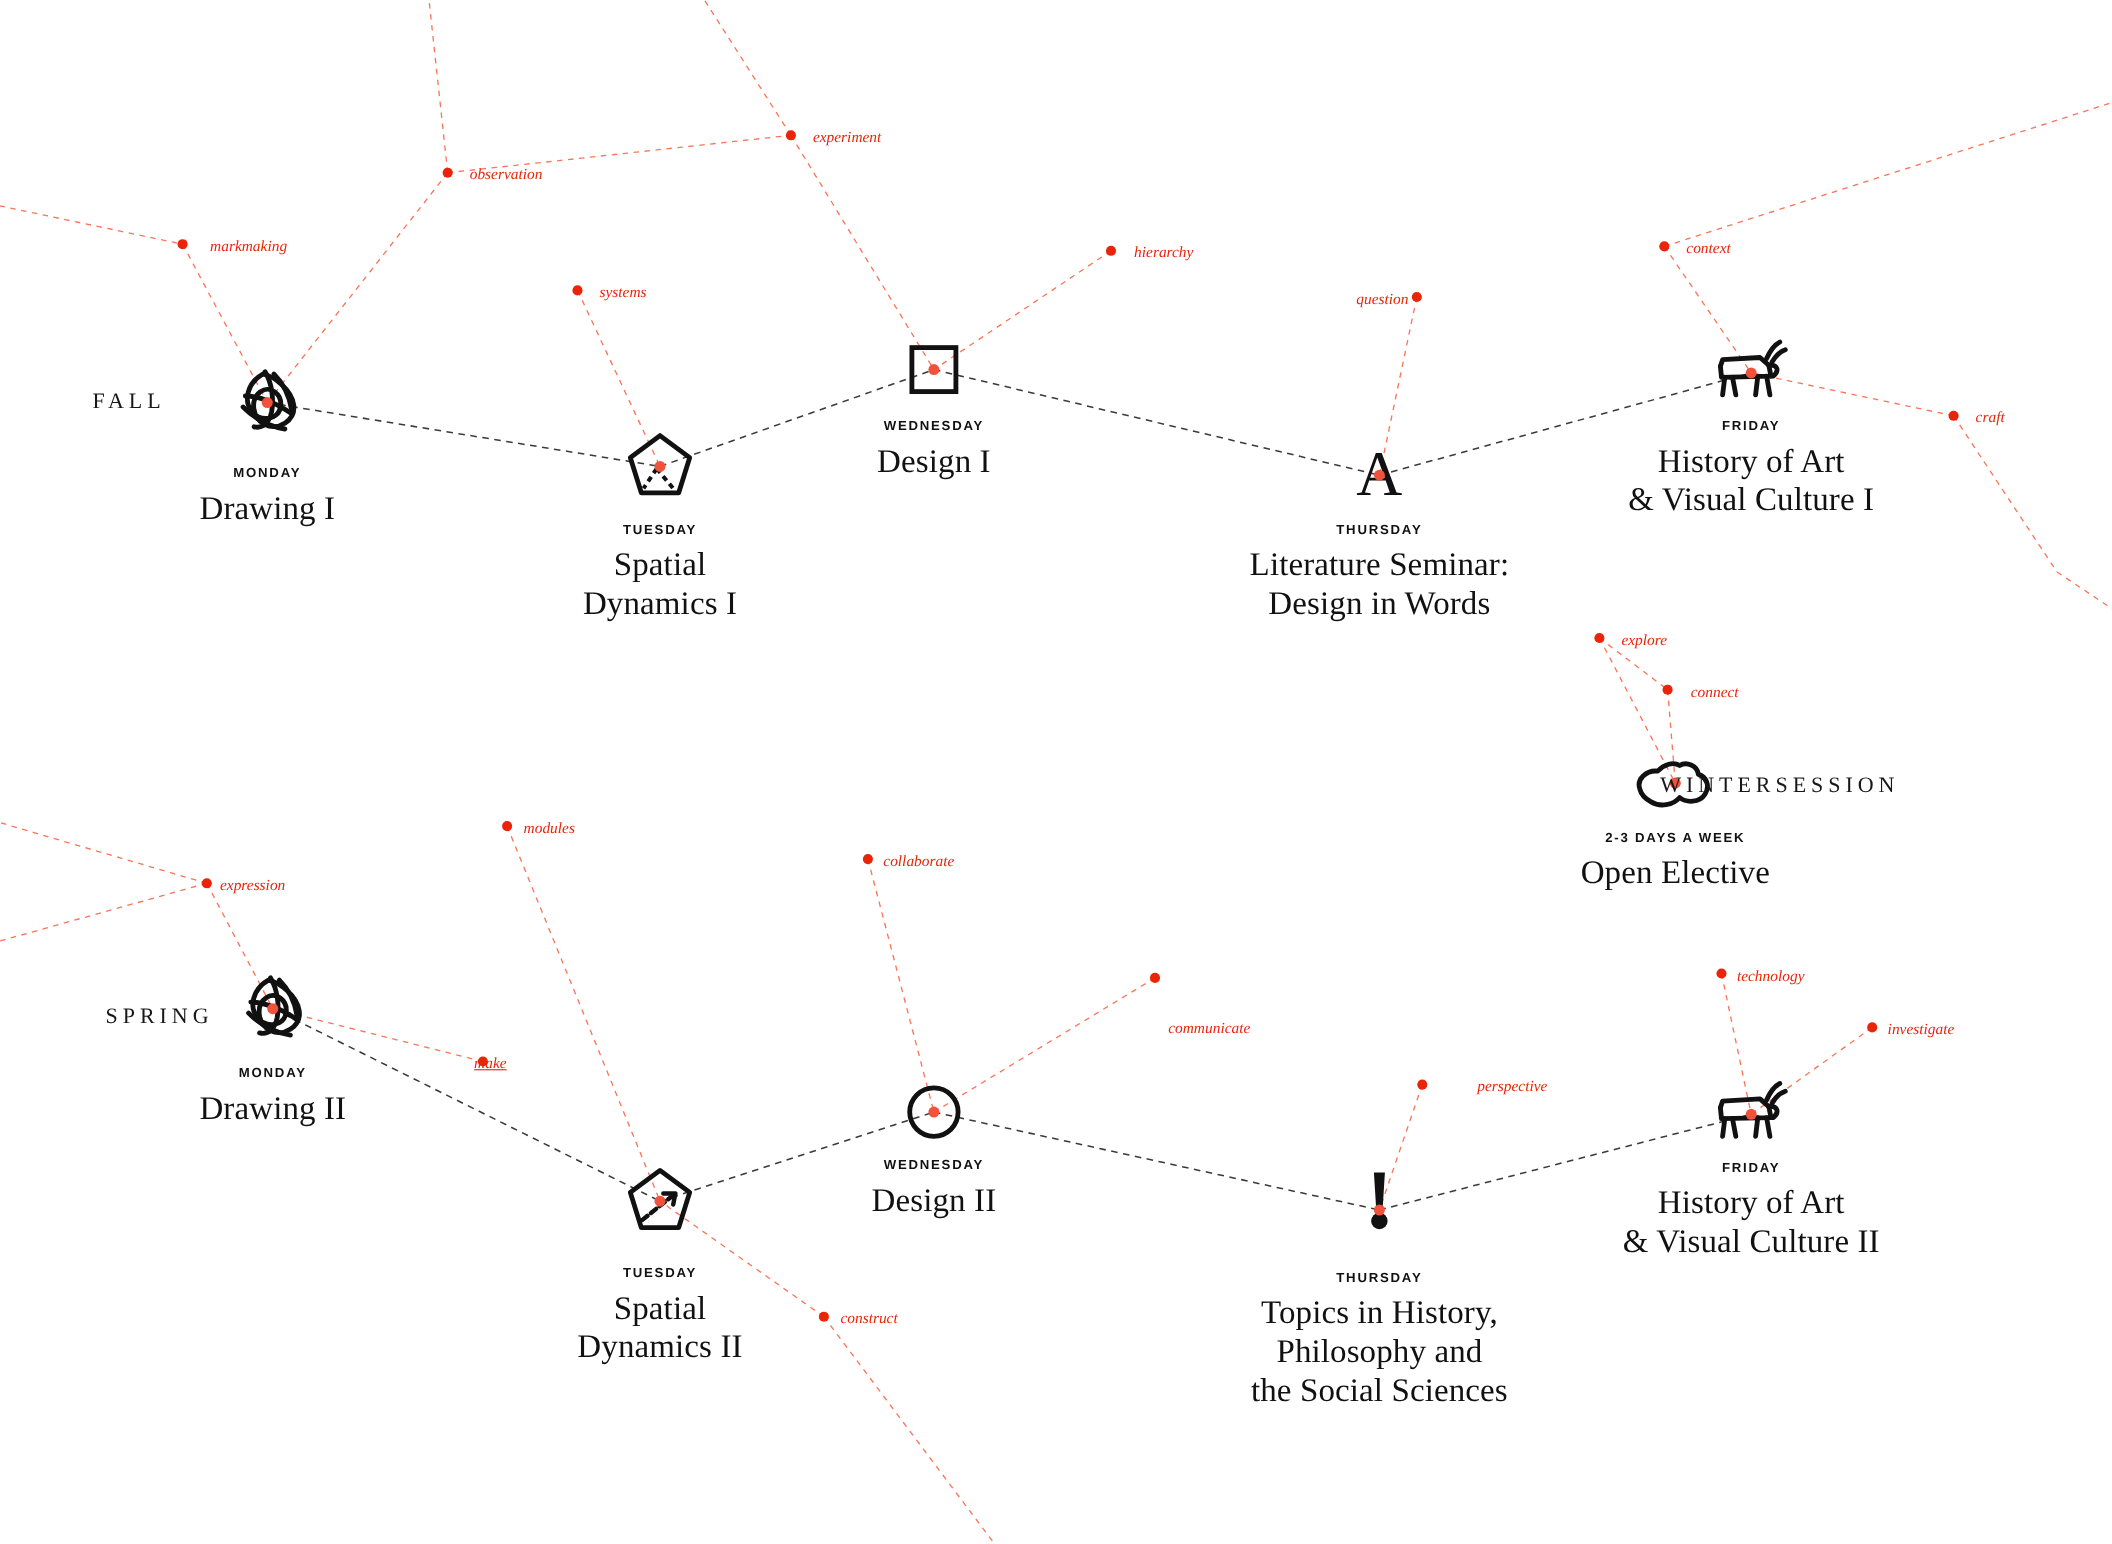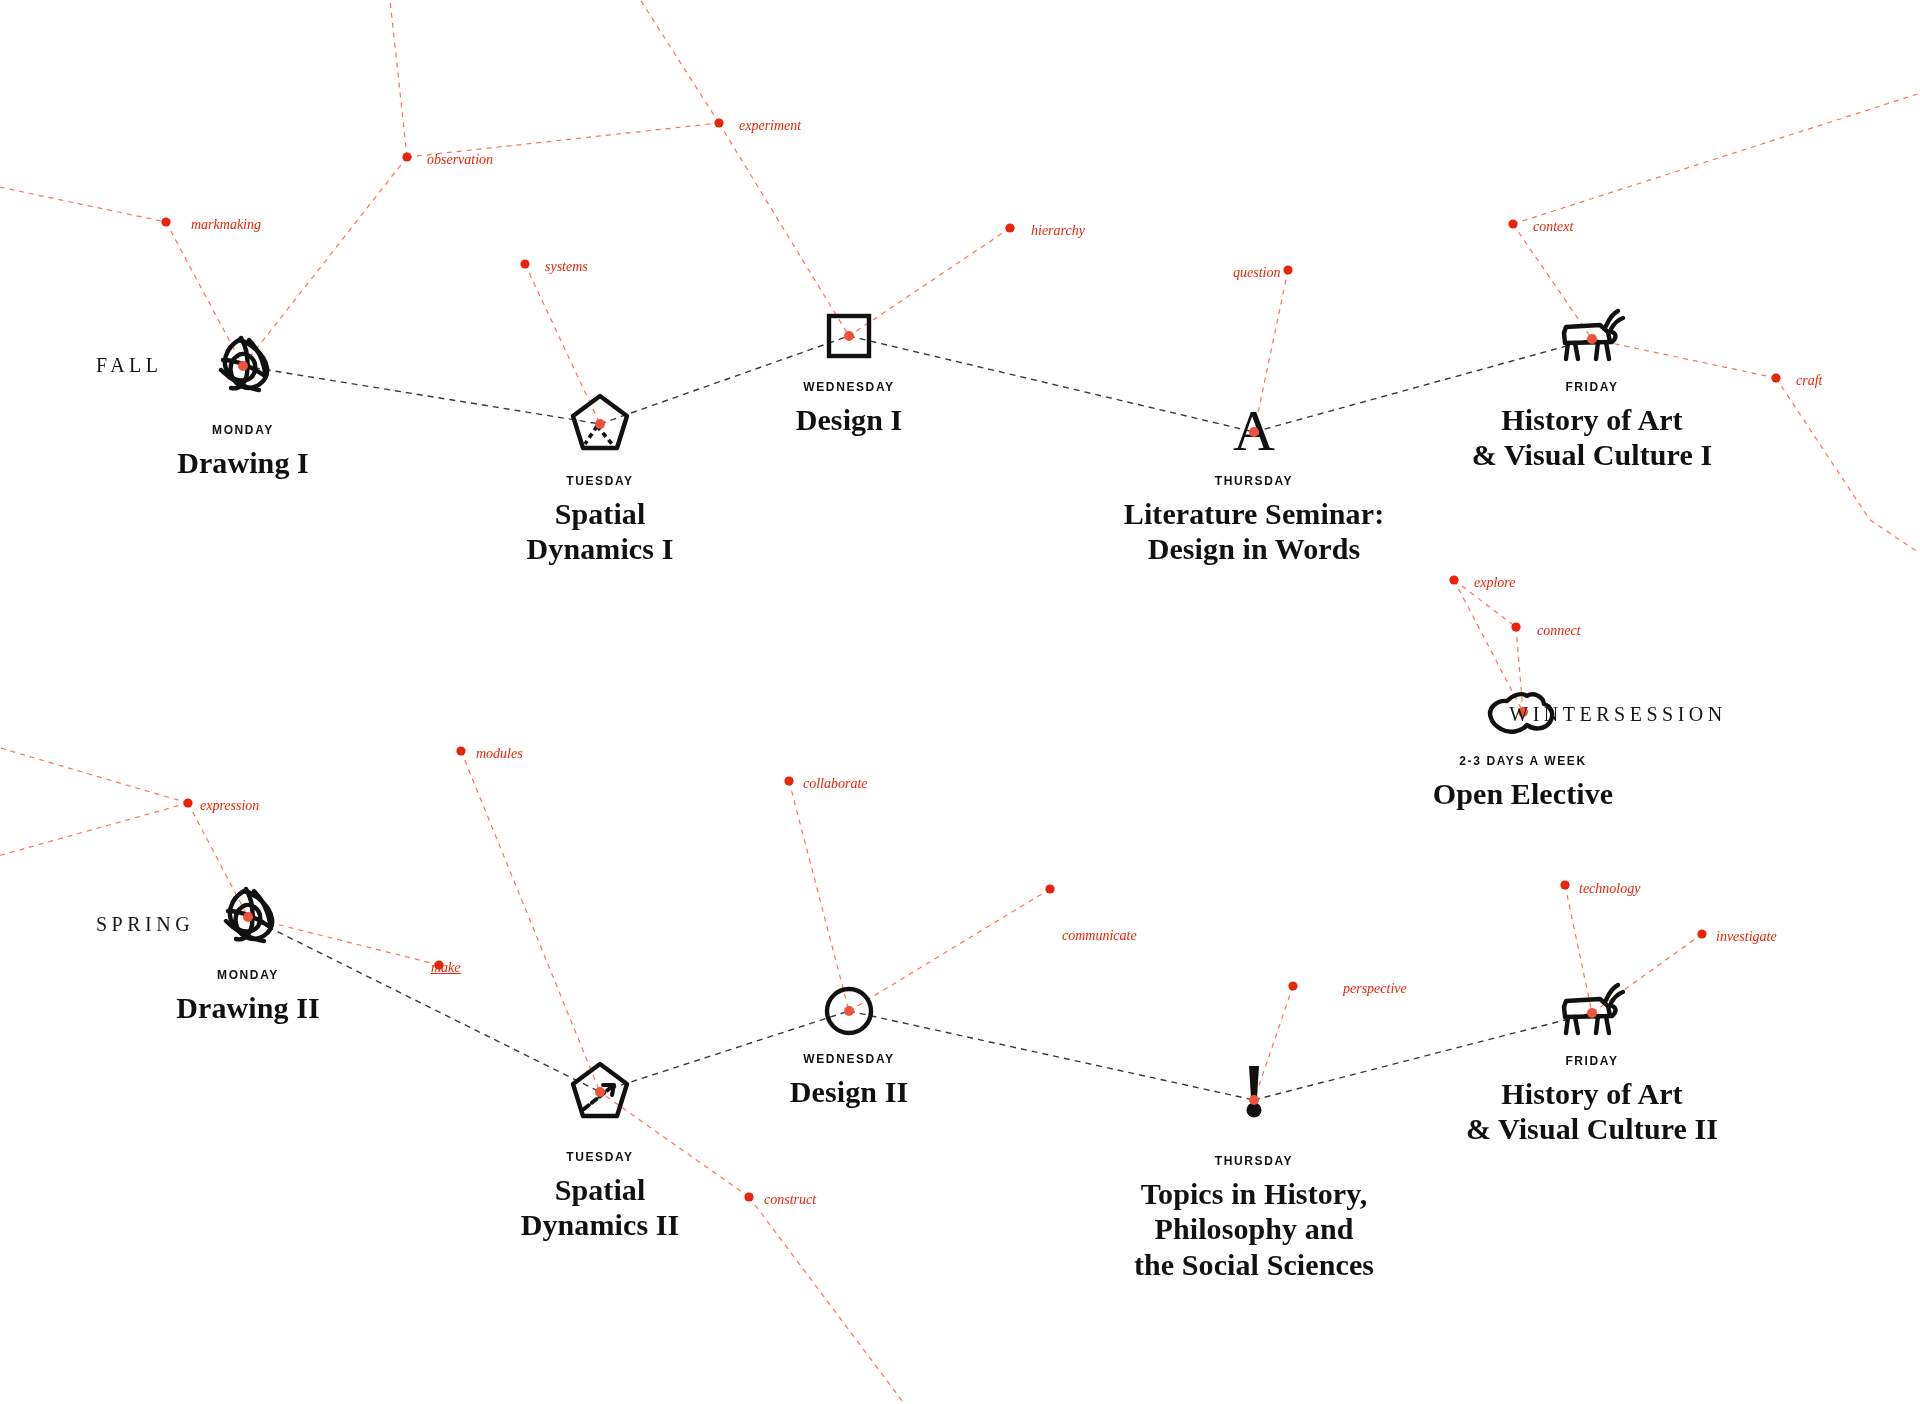--- a/index.html
+++ b/index.html
@@ -41,21 +41,21 @@
     margin-bottom:9px;
   }
   .node .title{
     font-family:"Liberation Serif", serif;
     font-size:30px;
     font-weight:400;
     color:#111111;
     line-height:1.18;
     letter-spacing:.1px;
   }
-  .node .title span{display:block;font-weight:bold;}
+  .node .title span{display:block;}
 
   
   .kw{
     position:absolute;
     font-family:"Liberation Serif", serif;
     font-style:italic;
     font-size:14px;
     color:#ea2408;
     white-space:nowrap;
     line-height:1;
@@ -209,21 +209,21 @@
       <path d="M19,-10 C23,-17 28,-20 31,-21"></path>
       <path d="M-24,4 L-26,20"></path>
       <path d="M-17,4 L-14,20"></path>
       <path d="M6,3 L4,20"></path>
       <path d="M14,3 L17,20"></path>
     </g>
         <circle cx="0" cy="0" r="5" fill="#f0523c"></circle>
       </svg>
     </div>
   <div id="seasons-layer">
-      <div class="season" style="left: 96px; top: 354px;">FALL</div>
+      <div class="season" style="left: 84px; top: 354px;">FALL</div>
       <div class="season" style="left: 1618px; top: 703px; transform: translateX(-50%);">WINTERSESSION</div>
       <div class="season" style="left: 96px; top: 913px;">SPRING</div>
     </div>
   <div id="nodes-layer">
       <div class="node" style="left: 243px; top: 424px;">
         <div class="day">MONDAY</div>
         <div class="title">
           <span>Drawing I</span>
         </div>
       </div>

